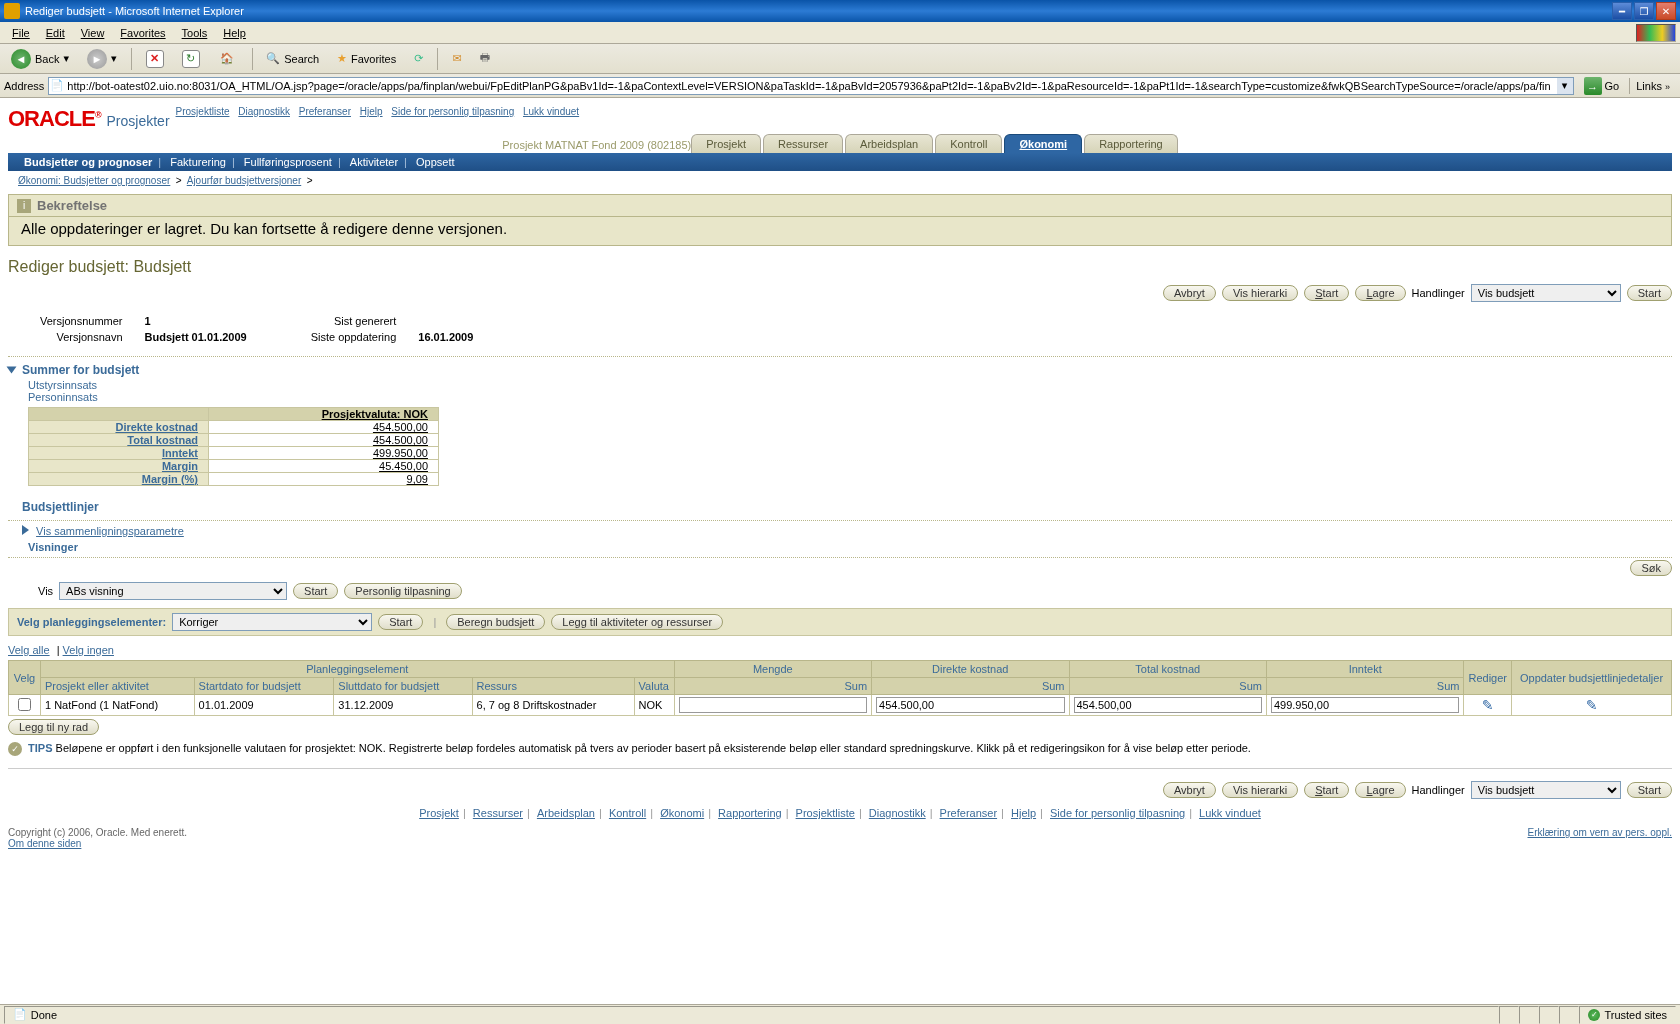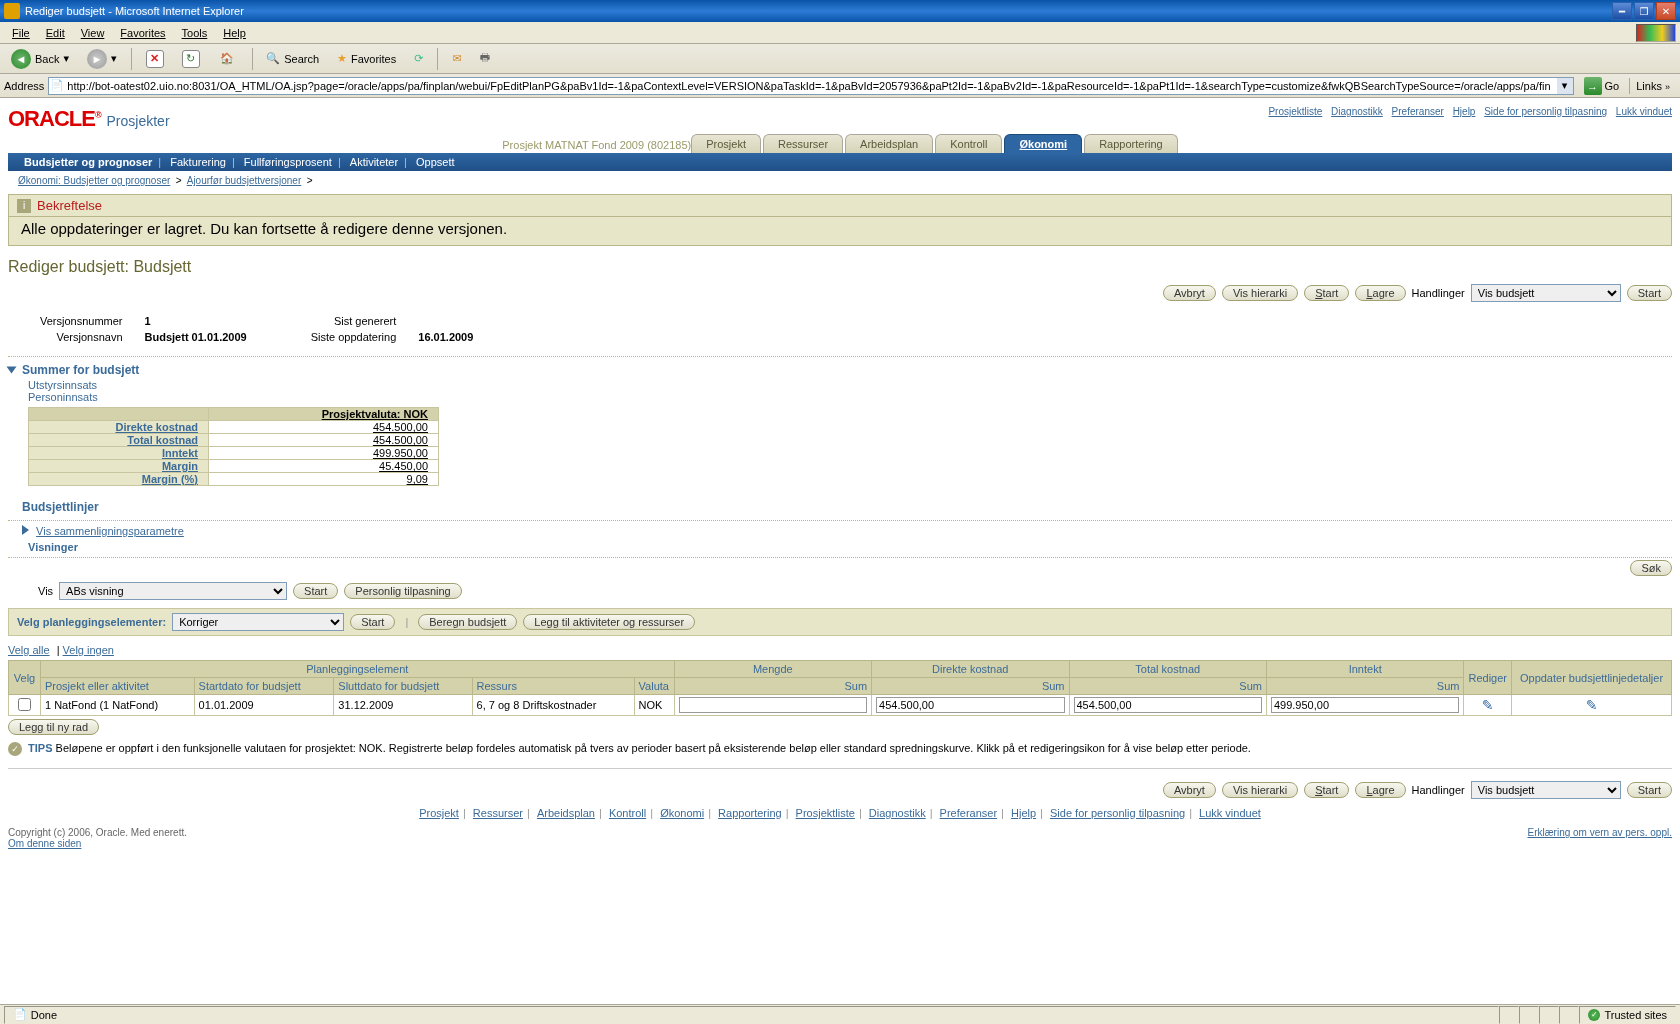--- a/index.html
+++ b/index.html
@@ -29,42 +29,42 @@
 .ie-addr input { flex: 1; height: 18px; border: 1px solid #7f9db9; padding: 0 18px 0 2px; font-size: 11px; }
 .ie-addr-wrap { flex: 1; position: relative; display: flex; }
 .ie-addr-favicon { position: absolute; left: 2px; top: 2px; width: 14px; height: 14px; }
 .ie-addr-dd { position: absolute; right: 1px; top: 1px; width: 16px; height: 16px; background: #dbe4ef; display: flex; align-items: center; justify-content: center; }
 .ie-go { display: flex; align-items: center; gap: 3px; padding: 2px 6px; cursor: pointer; }
 .ie-go-icon { width: 18px; height: 18px; background: linear-gradient(to bottom,#6db46d,#2a8a2a); color: #fff; display: inline-flex; align-items: center; justify-content: center; border-radius: 2px; }
 .ie-links { padding: 2px 6px; border-left: 1px solid #aca899; }
 
 
 .page { background: #fff; padding: 0 8px 8px 8px; }
-.oracle-header { display: flex; justify-content: space-between; align-items: flex-start; padding: 8px 0 2px 0; }
+.oracle-header { display: flex; align-items: flex-start; padding: 8px 0 2px 0; }
 .oracle-logo-area { display: flex; align-items: baseline; gap: 6px; }
 .oracle-logo { font-family: Arial; font-weight: bold; color: #dd0000; font-size: 22px; letter-spacing: -1px; }
 .oracle-logo-r { font-size: 9px; color: #dd0000; vertical-align: super; }
 .oracle-app { color: #3b6b99; font-size: 14px; }
 .oracle-links { font-size: 10px; }
 .oracle-links a { color: #3b6b99; text-decoration: underline; margin-left: 6px; cursor: pointer; }
 .subheader-bar { display: flex; justify-content: center; align-items: flex-end; }
 .project-name { color: #9b9b6b; font-size: 11px; padding: 2px 0; }
 .main-tabs { display: flex; gap: 2px; }
 .main-tab { background: linear-gradient(to bottom, #e8e6d4, #d6d4b8); border: 1px solid #aca899; border-bottom: none; border-radius: 6px 6px 0 0; padding: 3px 14px; color: #5a5a3a; cursor: pointer; font-size: 11px; }
 .main-tab.active { background: #2e66a3; color: #fff; border-color: #1a4a7a; font-weight: bold; text-decoration: underline; }
 .subnav { background: linear-gradient(to bottom, #2e66a3, #1f4f86); color: #fff; padding: 3px 10px; font-size: 11px; }
 .subnav .item { color: #fff; padding: 0 6px; }
 .subnav .item.active { font-weight: bold; }
 .subnav .sep { color: #a8c0db; }
 .breadcrumb { padding: 4px 10px; font-size: 10px; }
 .breadcrumb a { color: #3b6b99; text-decoration: underline; cursor: pointer; }
 .confirm-box { background: #e8e6c9; border: 1px solid #b8b68a; margin: 4px 0; padding: 0; }
 .confirm-head { display: flex; align-items: center; gap: 6px; padding: 3px 8px; }
 .confirm-icon { width: 14px; height: 14px; background: #a8a67a; color: #fff; display: inline-flex; align-items: center; justify-content: center; font-size: 10px; }
-.confirm-title { color: #b91c1c; font-weight: normal; font-size: 13px; }
+.confirm-title { color: #737373; font-weight: bold; font-size: 13px; }
 .confirm-msg { padding: 3px 28px 8px 12px; font-size: 15px; }
 .dot-line { height: 1px; border-bottom: 1px dotted #b8b68a; margin-top: 4px; }
 h1.page-title { color: #666633; font-size: 16px; font-weight: normal; padding: 8px 0 4px 0; }
 .action-bar { display: flex; justify-content: flex-end; align-items: center; gap: 6px; padding: 4px 0; }
 .btn { background: linear-gradient(to bottom, #f8f7ef, #e0deca); border: 1px solid #a0a070; border-radius: 10px; padding: 1px 10px; cursor: pointer; font-size: 11px; color: #333; }
 .ver-info { padding: 6px 20px; }
 .ver-info table td { padding: 1px 10px; font-size: 11px; }
 .ver-info .lbl { text-align: right; }
 .ver-info .val { font-weight: bold; }
 .section-head { color: #3b6b99; font-weight: bold; font-size: 12px; padding: 6px 0 2px 14px; position: relative; }
@@ -323,21 +323,21 @@
 
   <div style="display:flex; align-items:center; gap:6px; padding:4px 30px;">
     <span>Vis</span>
     <select style="width:228px;"><option>ABs visning</option></select>
     <button class="btn">Start</button>
     <button class="btn">Personlig tilpasning</button>
   </div>
 
   <div class="filter-row">
     <span style="color:#3b6b99; font-weight:bold;">Velg planleggingselementer:</span>
-    <select style="width:172px;"><option>Korriger</option></select>
+    <select style="width:200px;"><option>Korriger</option></select>
     <button class="btn">Start</button>
     <span class="vsep">|</span>
     <button class="btn">Beregn budsjett</button>
     <button class="btn">Legg til aktiviteter og ressurser</button>
   </div>
 
   <div class="link-row">
     <a class="inline-link">Velg alle</a> |
     <a class="inline-link">Velg ingen</a>
   </div>

